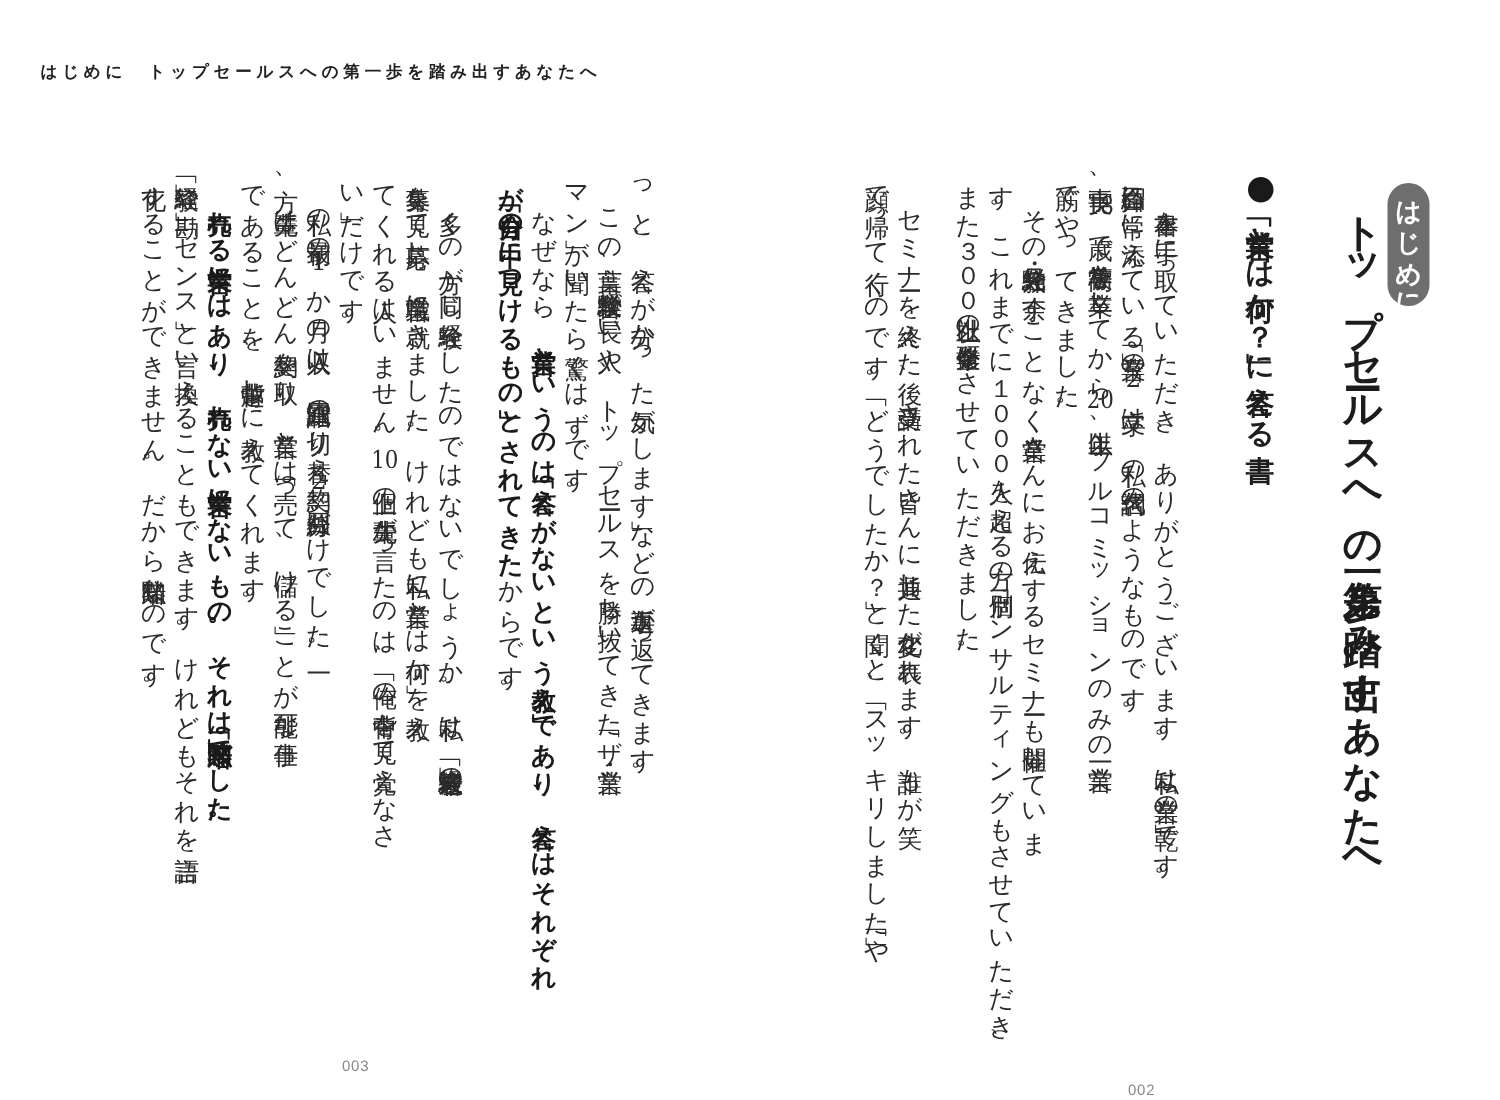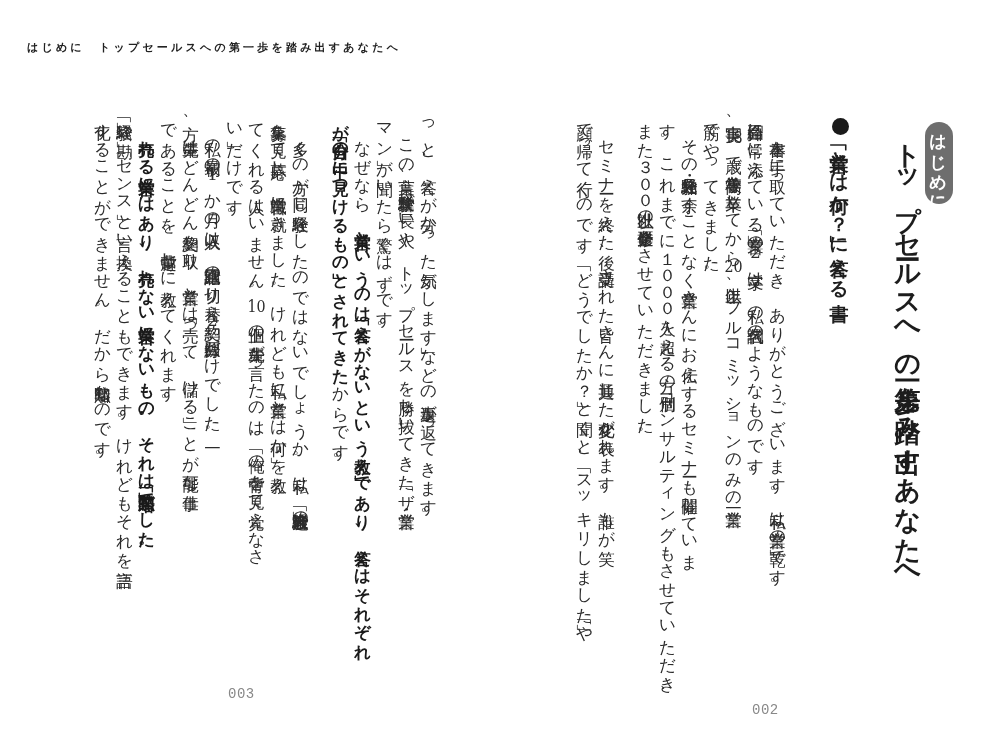--- a/index.html
+++ b/index.html
@@ -7,23 +7,23 @@
     width: 1000px; height: 733px; background: #ffffff; position: relative; overflow: hidden;
     font-family: "DejaVu Serif", "Liberation Serif", serif; color: #2a2a2a;
   }
   .running-head {
     position: absolute; left: 27px; top: 40px;
     font-family: Liberation Mono, monospace;
     font-size: 11px; font-weight: bold; letter-spacing: 3.2px; color: #222;
     white-space: nowrap;
   }
   .page-num {
-    position: absolute; top: 686px;
-    font-family: Liberation Mono, monospace;
-    font-size: 14px; color: #888; letter-spacing: 0.5px;
+    position: absolute; top: 706px;
+    font-family: Liberation Sans, sans-serif;
+    font-size: 10px; color: #888; letter-spacing: 0.5px;
   }
   .chapter-badge {
     position: absolute; left: 925px; top: 122px; width: 28px; height: 82px;
     background: #6e6e6e; border-radius: 14px; color: #fff;
     writing-mode: vertical-rl; text-orientation: upright;
     font-family: "DejaVu Sans", "Liberation Sans", sans-serif; font-weight: bold;
     font-size: 17px; display: flex; align-items: center; justify-content: center;
     letter-spacing: 1px;
   }
   .chapter-title {

